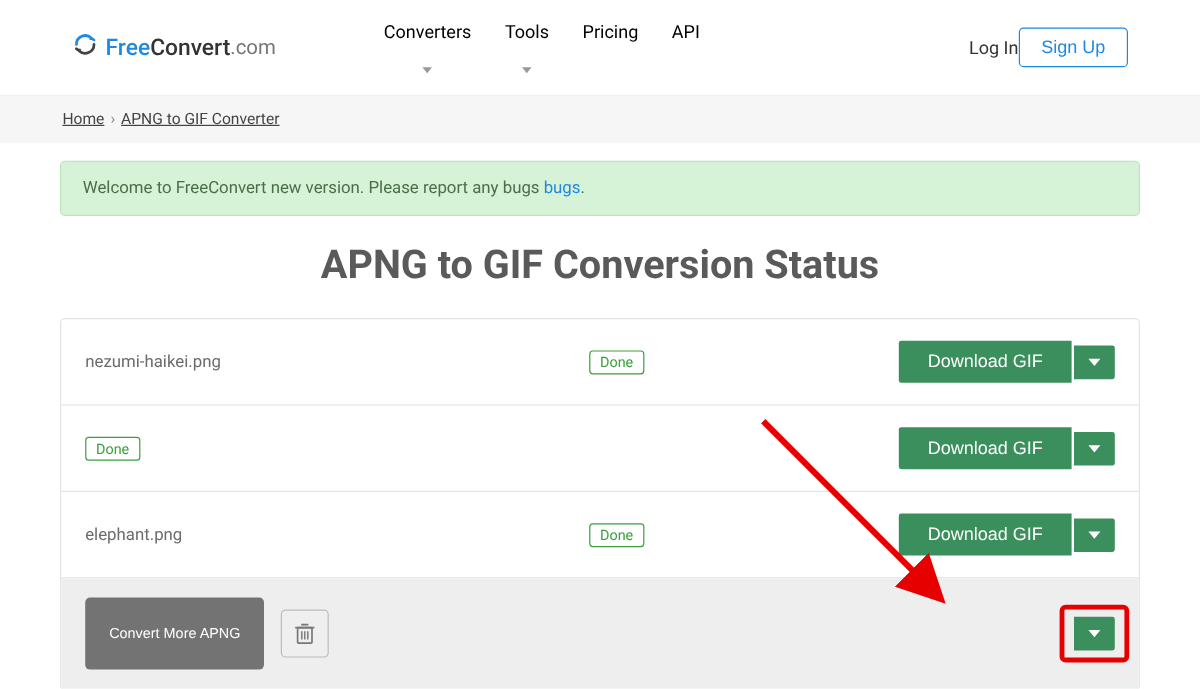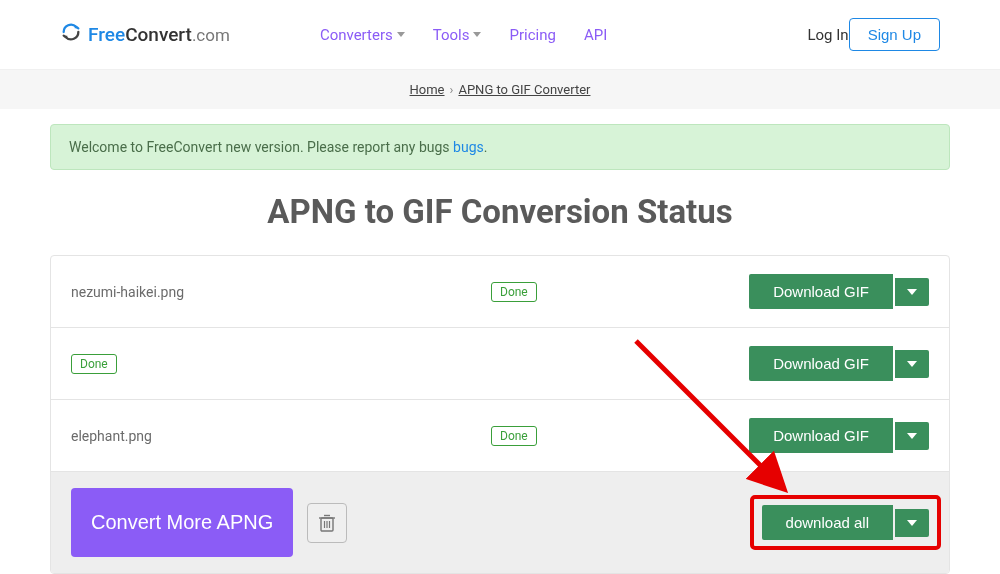--- a/index.html
+++ b/index.html
@@ -27,26 +27,27 @@
     .logo-icon { margin-right: 6px; }
     .logo-free { color: #1e88e5; font-weight: 500; }
     .logo-convert { color: #333; font-weight: 500; }
     .logo-com { color: #777; font-weight: 400; font-size: 17px; }
     .nav {
       display: flex;
       gap: 28px;
       flex: 1;
     }
     .nav-item {
-      color: #8b5cf6;
+      color: #000000;
       font-size: 15px;
       display: flex;
       align-items: center;
-      gap: 4px;
-      cursor: pointer;
+      gap: 20px;
+      cursor: pointer;
+      flex-direction: column;
     }
     .chev {
       width: 0; height: 0;
       border-left: 4px solid transparent;
       border-right: 4px solid transparent;
       border-top: 5px solid #999;
     }
     .auth {
       display: flex;
       align-items: center;
@@ -56,24 +57,23 @@
       border: 1px solid #1e88e5;
       color: #1e88e5;
       padding: 7px 18px;
       border-radius: 4px;
       font-size: 15px;
       cursor: pointer;
       background: #fff;
     }
     .breadcrumb {
       background: #f6f6f6;
-      padding: 12px 68px;
+      padding: 12px 52px;
       font-size: 13px;
       color: #444;
-      text-align: center;
     }
     .breadcrumb a { color: #444; text-decoration: underline; cursor: pointer; }
     .bc-sep { margin: 0 5px; color: #888; }
     .content {
       padding: 15px 50px 0 50px;
     }
     .alert {
       background: #d7f3d7;
       border: 1px solid #bde6bd;
       border-radius: 4px;
@@ -152,23 +152,23 @@
       border-right: 5px solid transparent;
       border-top: 6px solid #fff;
     }
     .footer-row {
       background: #eeeeee;
       display: flex;
       align-items: center;
       padding: 16px 20px;
     }
     .convert-more {
-      background: #8b5cf6;
+      background: #737373;
       color: #fff;
-      font-size: 20px;
+      font-size: 12px;
       padding: 23px 20px;
       border: none;
       border-radius: 4px;
       cursor: pointer;
       margin-right: 14px;
     }
     .trash {
       width: 40px;
       height: 40px;
       border: 1px solid #bbb;
@@ -293,21 +293,20 @@
           <rect x="3" y="5" width="12" height="13" rx="1" fill="none" stroke="#777" stroke-width="1.4"></rect>
           <line x1="1" y1="5" x2="17" y2="5" stroke="#777" stroke-width="1.4"></line>
           <line x1="6" y1="2.5" x2="12" y2="2.5" stroke="#777" stroke-width="1.4"></line>
           <line x1="6.5" y1="8" x2="6.5" y2="15" stroke="#777" stroke-width="1.2"></line>
           <line x1="9" y1="8" x2="9" y2="15" stroke="#777" stroke-width="1.2"></line>
           <line x1="11.5" y1="8" x2="11.5" y2="15" stroke="#777" stroke-width="1.2"></line>
         </svg>
       </button>
       <div class="footer-right">
         <div class="actions">
-          <button class="dl-btn" style="min-width:130px;">download all</button>
           <button class="dl-drop">
             <span class="chev-white"></span>
           </button>
         </div>
         <div class="highlight-box"></div>
       </div>
     </div>
 
     <svg class="arrow-svg" style="left:570px; top:75px;" width="200" height="180">
       <defs>

